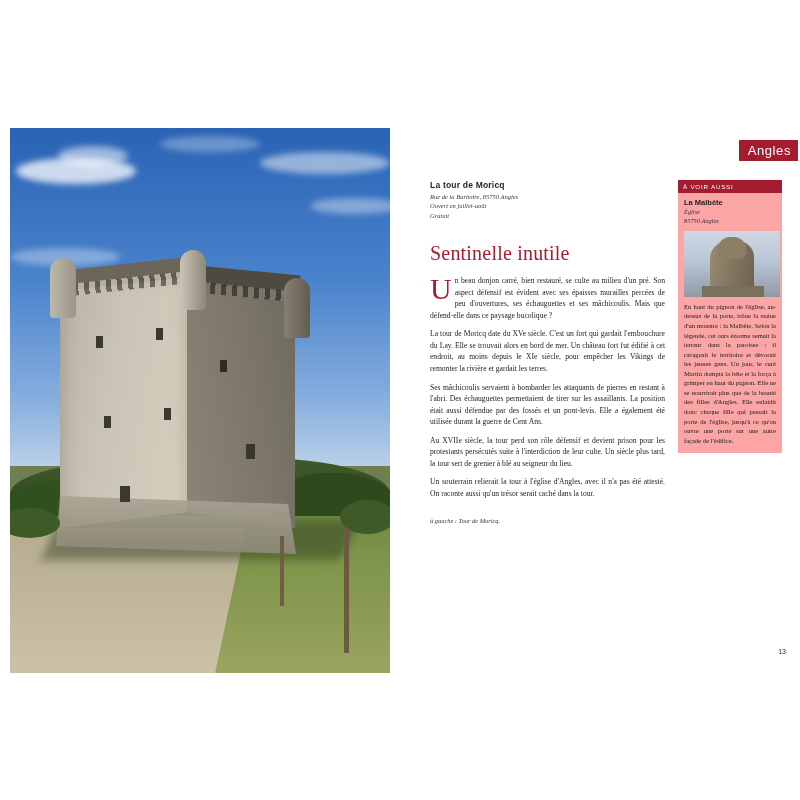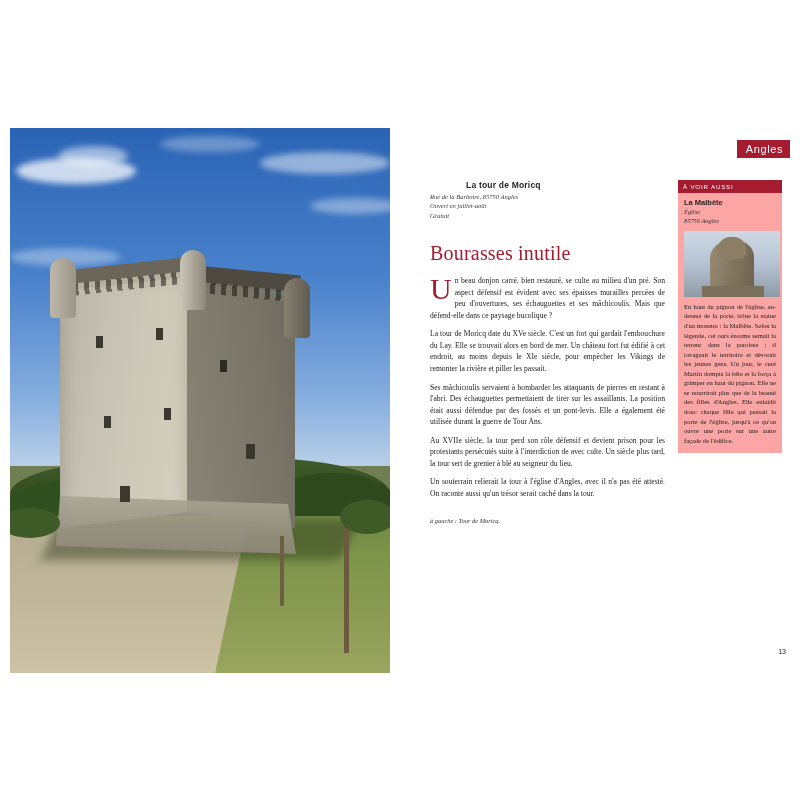--- a/index.html
+++ b/index.html
@@ -188,42 +188,41 @@
   }
   .bush {
     position: absolute;
     background: #3e5a26;
     border-radius: 50%;
   }
 
   
   .tab {
     position: absolute;
-    right: 10px;
+    right: 2px;
     top: 140px;
     background: #a51c30;
     color: #ffffff;
     font-family: "Liberation Sans", sans-serif;
-    font-size: 11px;
+    font-size: 13px;
     letter-spacing: .6px;
     padding: 3px 7px 3px 9px;
   }
   .article {
     position: absolute;
     left: 430px;
     top: 180px;
     width: 235px;
   }
   .art-title {
     font-family: "Liberation Sans", sans-serif;
     font-weight: bold;
     font-size: 8.5px;
     color: #231f20;
     letter-spacing: .2px;
-    margin-left: 36px;
   }
   .art-meta {
     font-family: "Liberation Serif", serif;
     font-style: italic;
     font-size: 6.5px;
     line-height: 1.45;
     color: #3a3a3a;
     margin-top: 2px;
   }
   .headline {
@@ -390,27 +389,27 @@
   <div class="tab">Angles</div>
 
   <div class="article">
     <div class="art-title">La tour de Moricq</div>
     <div class="art-meta">
       <div>Rue de la Barboire, 85750 Angles</div>
       <div>Ouvert en juillet-août</div>
       <div>Gratuit</div>
     </div>
 
-    <div class="headline">Bourasses inutile</div>
+    <div class="headline">Sentinelle inutile</div>
 
     <div class="body-col">
       <p class="dropcap-p"><span class="dropcap">U</span><span>n beau donjon carré, bien restauré, se culte au milieu d'un pré. Son aspect défensif est évident avec ses épaisses murailles percées de peu d'ouvertures, ses échauguettes et ses mâchicoulis. Mais que défend-elle dans ce paysage bucolique ?</span></p>
-      <p>La tour de Moricq date du XVe siècle. C'est un fort qui gardait l'embouchure du Lay. Elle se trouvait alors en bord de mer. Un château fort fut édifié à cet endroit, au moins depuis le XIe siècle, pour empêcher les Vikings de remonter la rivière et piller les passait.</p>
-      <p>Ses mâchicoulis servaient à bombarder les attaquants de pierres en restant à l'abri. Des échauguettes permettaient de tirer sur les assaillants. La position était aussi défendue par des fossés et un pont-levis. Elle a également été utilisée durant la guerre de Tour Ans.</p>
-      <p>Au XVIIe siècle, la tour perd son rôle défensif et devient prison pour les protestants persécutés suite à l'interdiction de avec culte. Un siècle plus tard, la tour sert de grenier à blé au seigneur du lieu.</p>
+      <p>La tour de Moricq date du XVe siècle. C'est un fort qui gardait l'embouchure du Lay. Elle se trouvait alors en bord de mer. Un château fort fut édifié à cet endroit, au moins depuis le XIe siècle, pour empêcher les Vikings de remonter la rivière et gardait les terres.</p>
+      <p>Ses mâchicoulis servaient à bombarder les attaquants de pierres en restant à l'abri. Des échauguettes permettaient de tirer sur les assaillants. La position était aussi défendue par des fossés et un pont-levis. Elle a également été utilisée durant la guerre de Cent Ans.</p>
+      <p>Au XVIIe siècle, la tour perd son rôle défensif et devient prison pour les protestants persécutés suite à l'interdiction de leur culte. Un siècle plus tard, la tour sert de grenier à blé au seigneur du lieu.</p>
       <p>Un souterrain relierait la tour à l'église d'Angles, avec il n'a pas été attesté. On raconte aussi qu'un trésor serait caché dans la tour.</p>
     </div>
 
     <div class="caption">à gauche : Tour de Moricq.</div>
   </div>
 
   <div class="aside">
     <div class="aside-head">À VOIR AUSSI</div>
     <div class="aside-body">
       <div class="aside-title">La Malbête</div>

